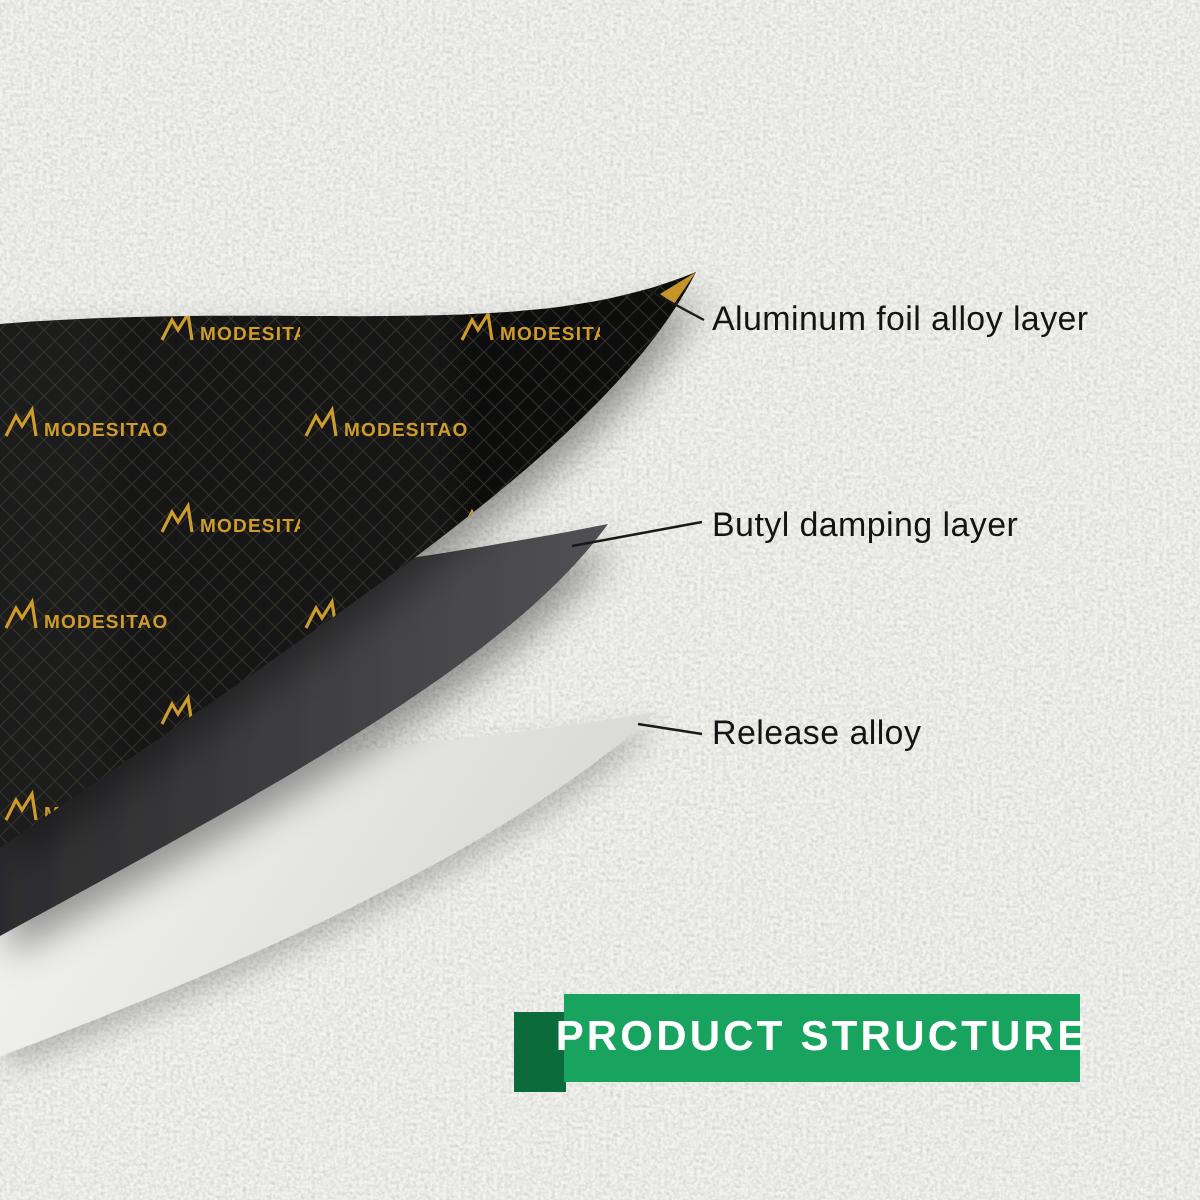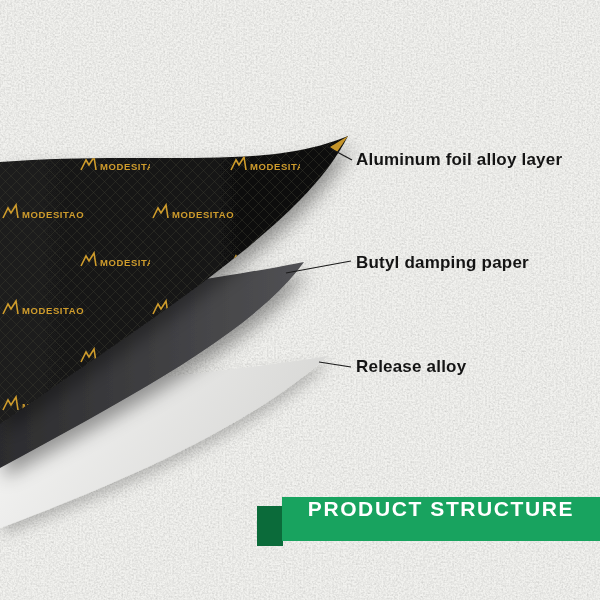--- a/index.html
+++ b/index.html
@@ -1,24 +1,24 @@
 <!DOCTYPE html>
 <html><head>
 <meta charset="utf-8">
 <style>
   html,body{margin:0;padding:0;}
   body{font-family:"Liberation Sans",sans-serif;background:#e9e9e6;}
   .stage{position:relative;width:600px;height:600px;overflow:hidden;background:#f2f2ef;}
   .scene-svg{position:absolute;left:0;top:0;}
-  .label{position:absolute;font-size:17px;font-weight:700;color:#141414;letter-spacing:.2px;white-space:nowrap;}
+  .label{position:absolute;font-size:17px;font-weight:400;color:#141414;letter-spacing:.2px;white-space:nowrap;}
   .label-aluminum{left:356px;top:150px;}
   .label-butyl{left:356px;top:253px;}
   .label-release{left:356px;top:357px;}
-  .banner{position:absolute;left:282px;top:497px;width:318px;height:44px;background:#18a35f;
-          display:flex;justify-content:center;z-index:3;}
+  .banner{position:absolute;left:282px;top:497px;width:258px;height:44px;background:#18a35f;
+          display:flex;align-items:center;justify-content:center;z-index:3;}
   .banner-text{color:#ffffff;font-size:21px;font-weight:700;letter-spacing:1.6px;white-space:nowrap;}
   .banner-fold{position:absolute;left:257px;top:506px;width:26px;height:40px;background:#0b6b3a;z-index:2;}
 </style>
 </head>
 <body>
 
 <div class="stage">
 
   <svg class="scene-svg" width="600" height="600" viewBox="0 0 600 600">
     <defs>
@@ -77,21 +77,21 @@
     <path d="M348,136 L330,147 L337,152 Z" fill="#cf9c2b" opacity="0.95"></path>
 
     <g stroke="#1a1a1a" stroke-width="1.2">
       <line x1="324" y1="145" x2="352" y2="160"></line>
       <line x1="286" y1="273" x2="351" y2="261"></line>
       <line x1="319" y1="362" x2="351" y2="367"></line>
     </g>
   </svg>
 
   <div class="label label-aluminum">Aluminum foil alloy layer</div>
-  <div class="label label-butyl">Butyl damping paper</div>
+  <div class="label label-butyl">Butyl damping layer</div>
   <div class="label label-release">Release alloy</div>
 
   <div class="banner-fold"></div>
   <div class="banner">
     <span class="banner-text">PRODUCT STRUCTURE</span>
   </div>
 
 </div>
 
 </body></html>

